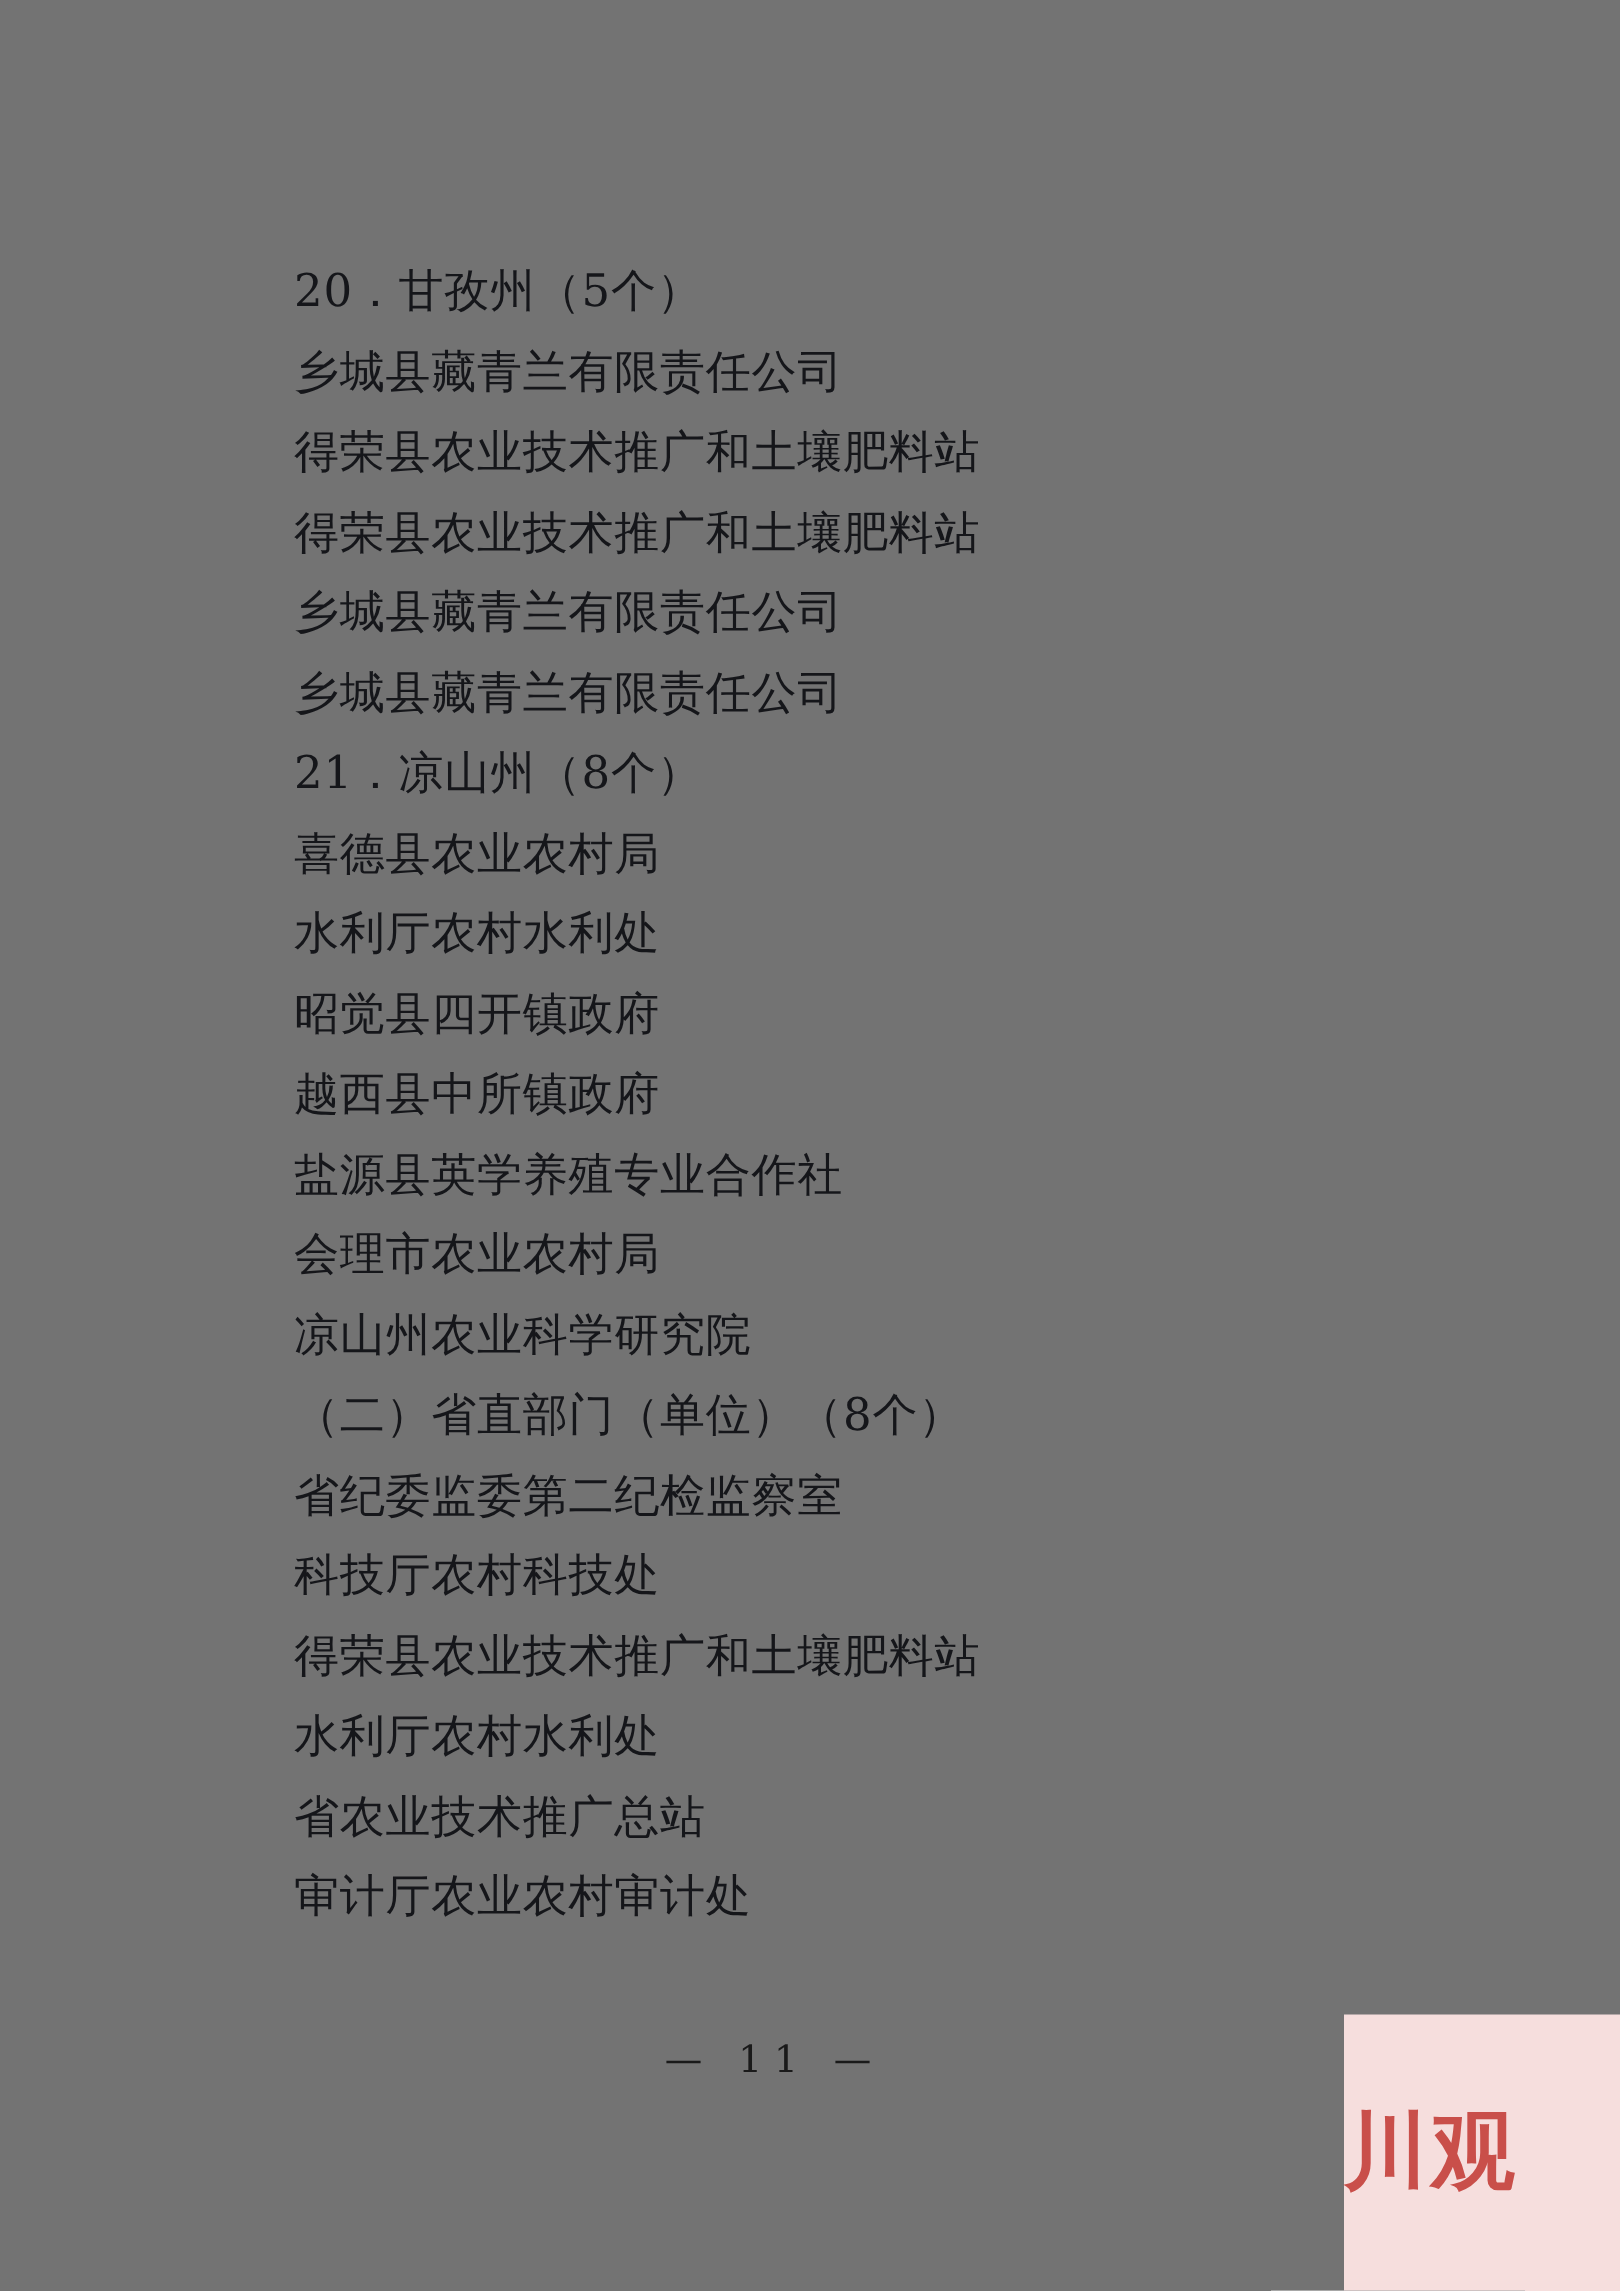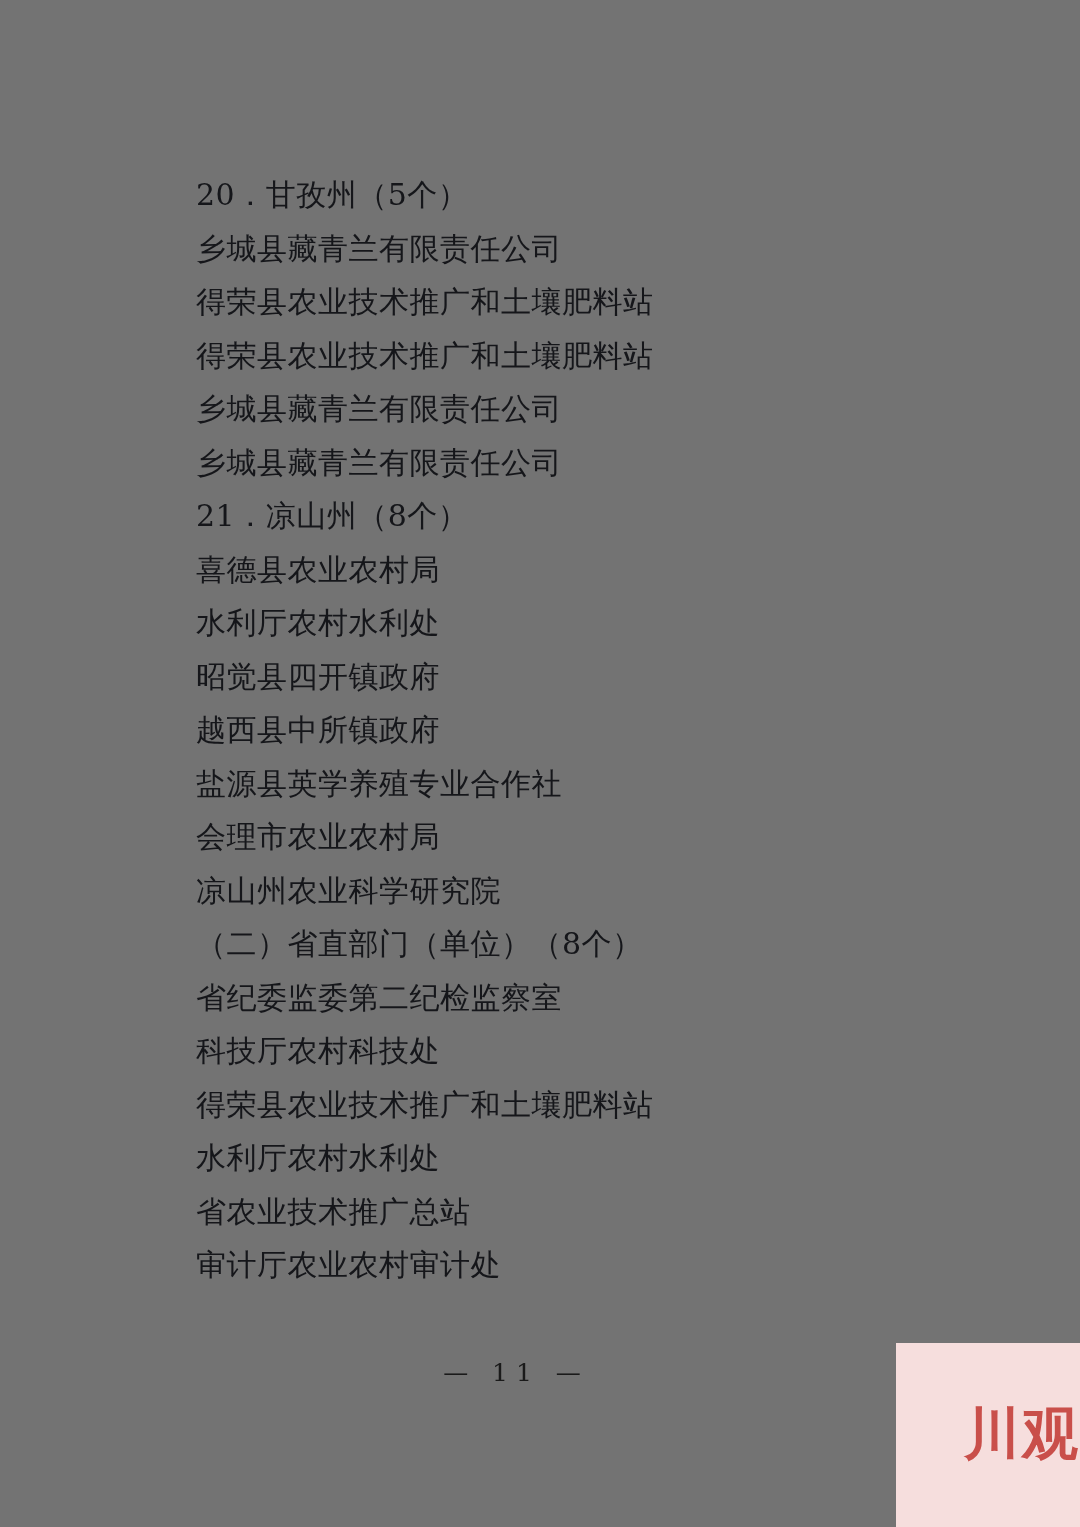--- a/index.html
+++ b/index.html
@@ -54,21 +54,21 @@
   }
   .watermark {
     position: absolute;
     right: 0px;
     bottom: 0px;
     width: 184px;
     height: 184px;
     background: #f6dedd;
     display: flex;
     align-items: center;
-    justify-content: flex-end;
+    justify-content: flex-start;
   }
   .watermark-text {
     font-size: 56px;
     color: #c94f4a;
     font-family: "DejaVu Serif", "Liberation Serif", serif;
     letter-spacing: 2px;
     font-weight: 700;
   }
 </style>
 </head>

